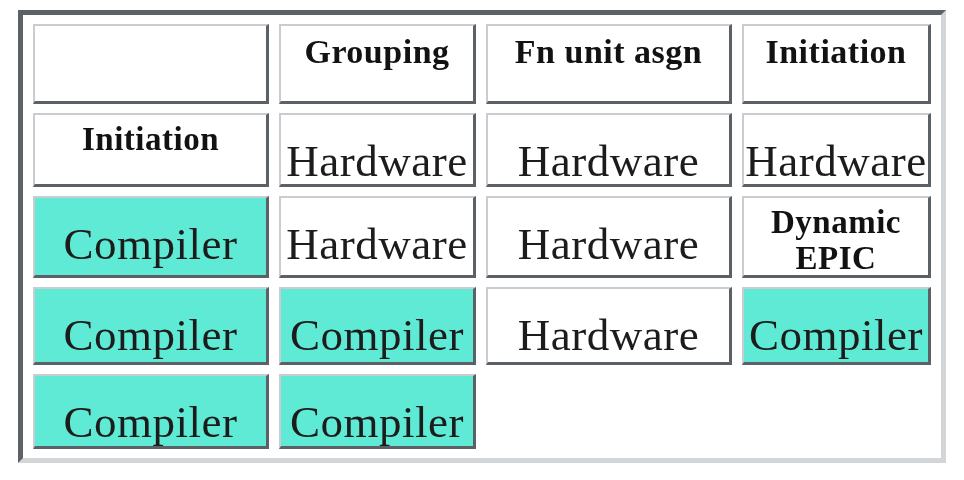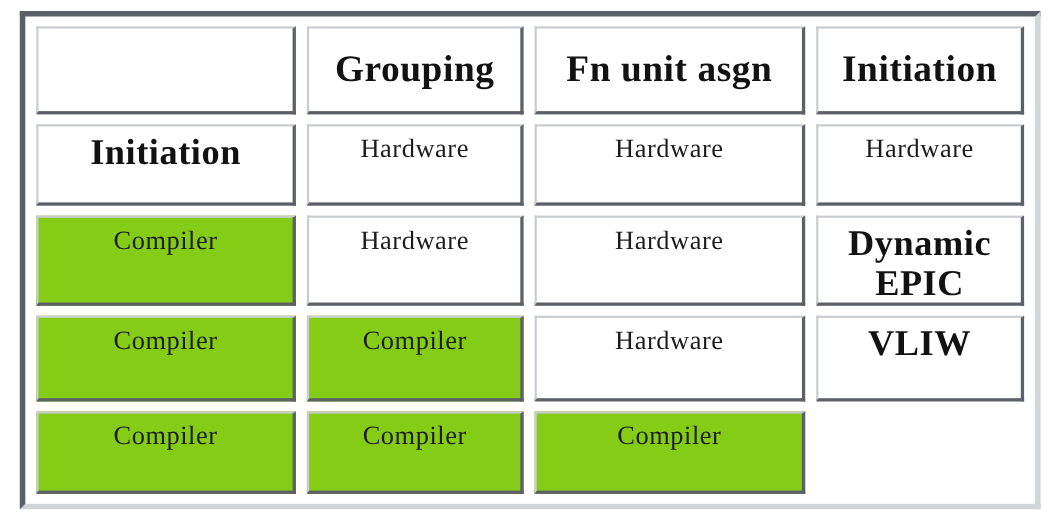--- a/index.html
+++ b/index.html
@@ -45,39 +45,39 @@
     background: #ffffff;
     display: flex;
     justify-content: center;
     align-items: flex-start;
     text-align: center;
     overflow: hidden;
   }
   .cell.head {
     font-weight: 700;
     font-size: 34px;
-    padding-top: 19px;
+    padding-top: 7px;
     letter-spacing: 0.5px;
   }
   .cell.label {
     font-weight: 700;
     font-size: 33px;
     line-height: 1.08;
     padding-top: 7px;
     letter-spacing: 0.5px;
   }
   .cell.value {
     font-weight: 400;
-    font-size: 24px;
-    padding-top: 8px;
+    font-size: 45px;
+    padding-top: 20px;
     color: #1c1c1c;
     letter-spacing: 0.5px;
   }
   .cell.hl {
-    background: #84cc16;
+    background: #5eead4;
   }
 </style>
 </head>
 <body>
 
 <div class="frame">
   <div class="grid" id="grid">
       <div class="cell corner"></div>
       <div class="cell head">Grouping</div>
       <div class="cell head">Fn unit asgn</div>
@@ -86,18 +86,17 @@
       <div class="cell value">Hardware</div>
       <div class="cell value">Hardware</div>
       <div class="cell value">Hardware</div>
       <div class="cell value hl">Compiler</div>
       <div class="cell value">Hardware</div>
       <div class="cell value">Hardware</div>
       <div class="cell label">Dynamic EPIC</div>
       <div class="cell value hl">Compiler</div>
       <div class="cell value hl">Compiler</div>
       <div class="cell value">Hardware</div>
-      <div class="cell label">VLIW</div>
       <div class="cell value hl">Compiler</div>
       <div class="cell value hl">Compiler</div>
       <div class="cell value hl">Compiler</div>
     </div>
 </div>
 
 </body></html>

